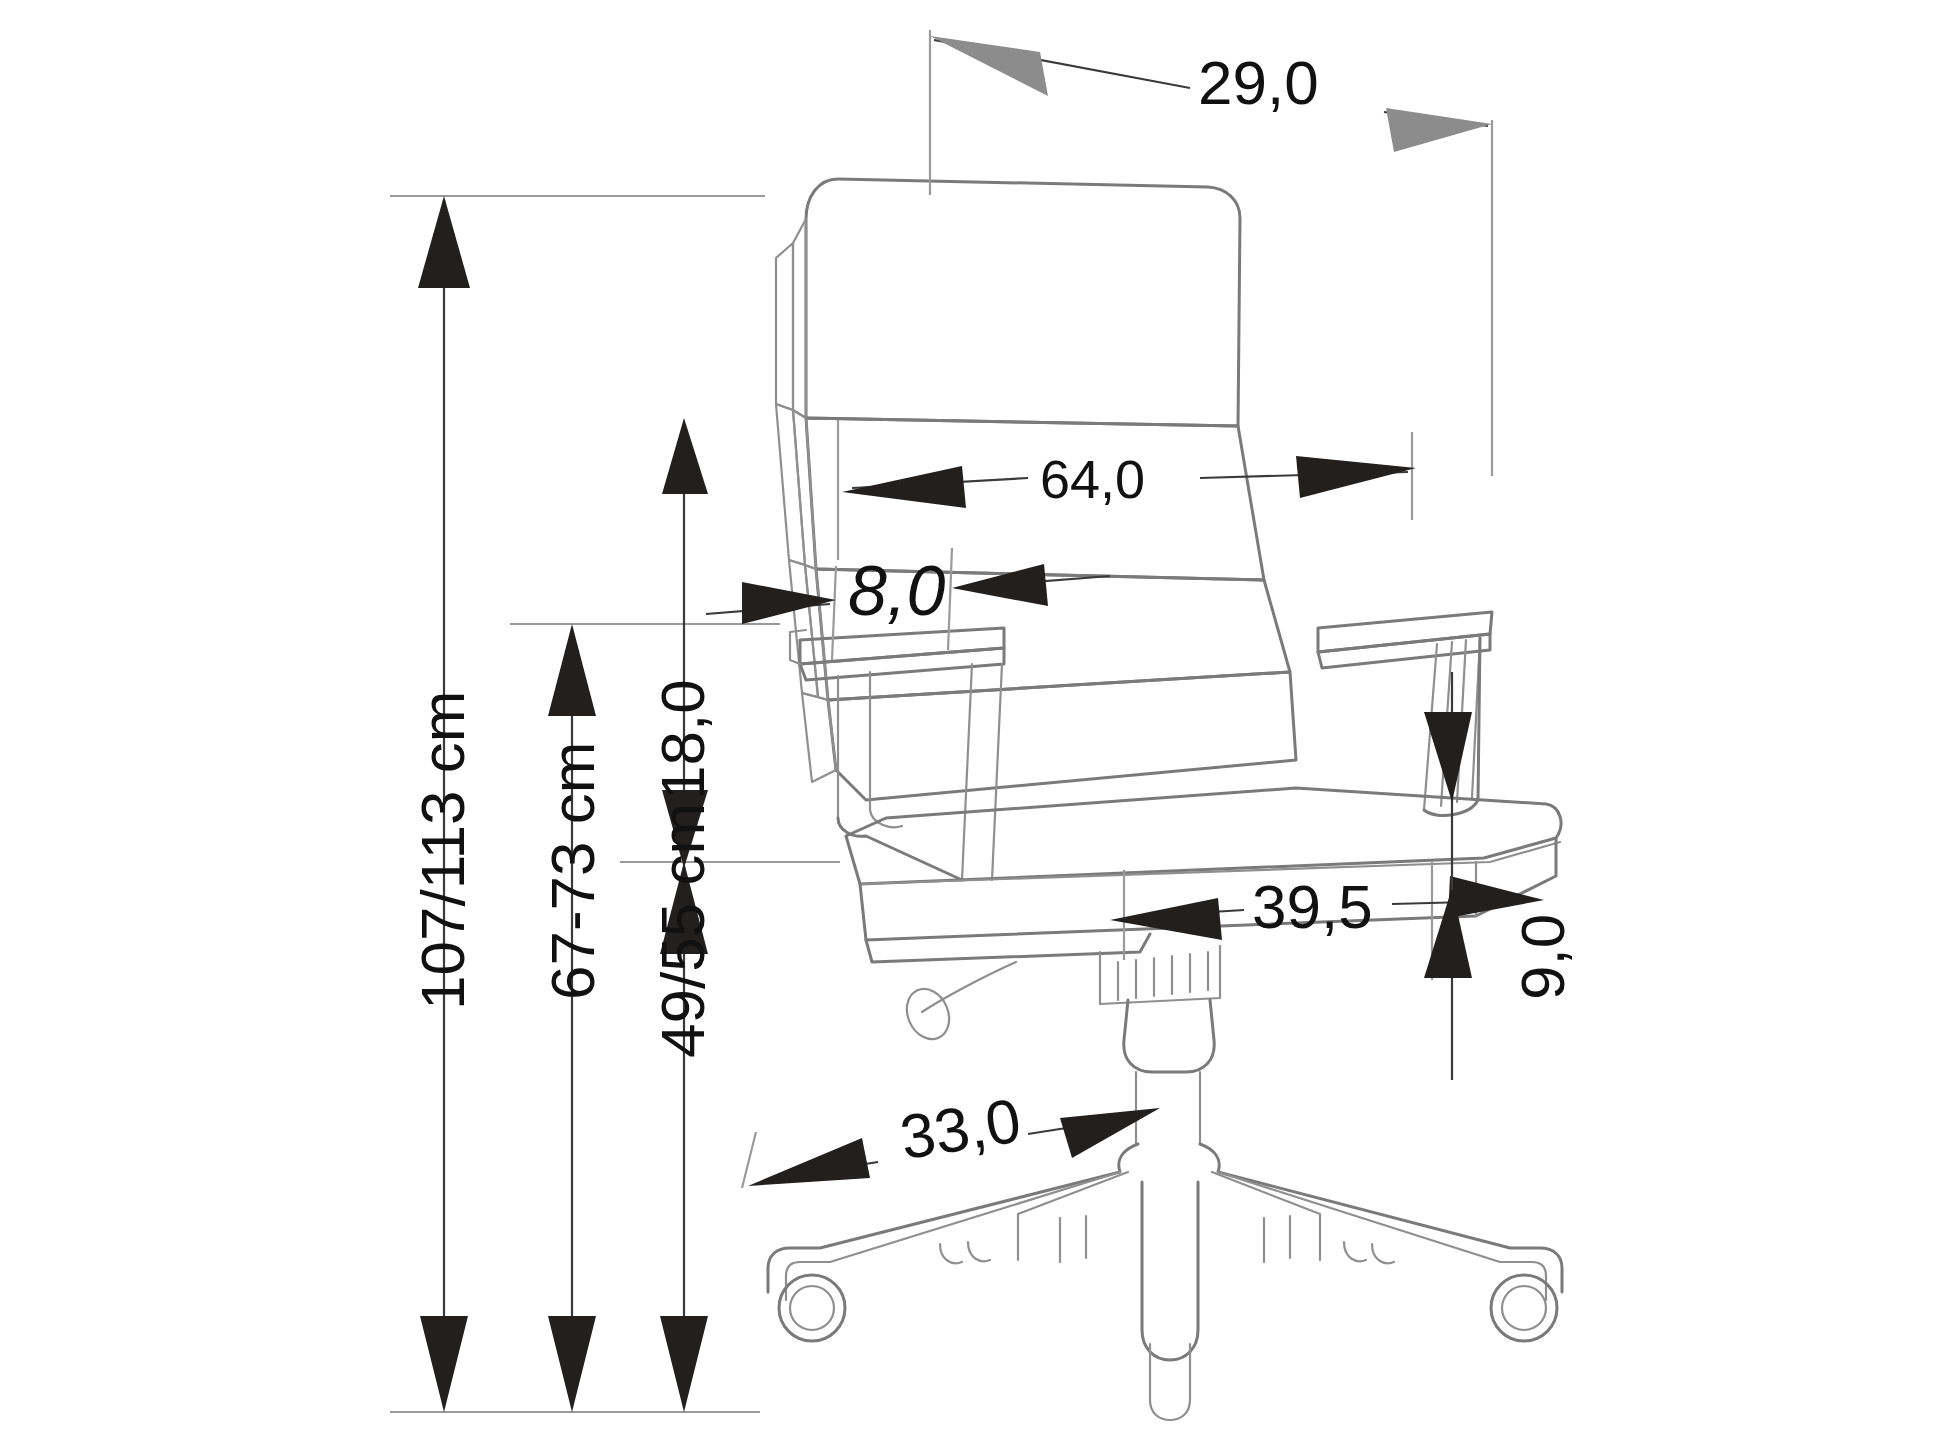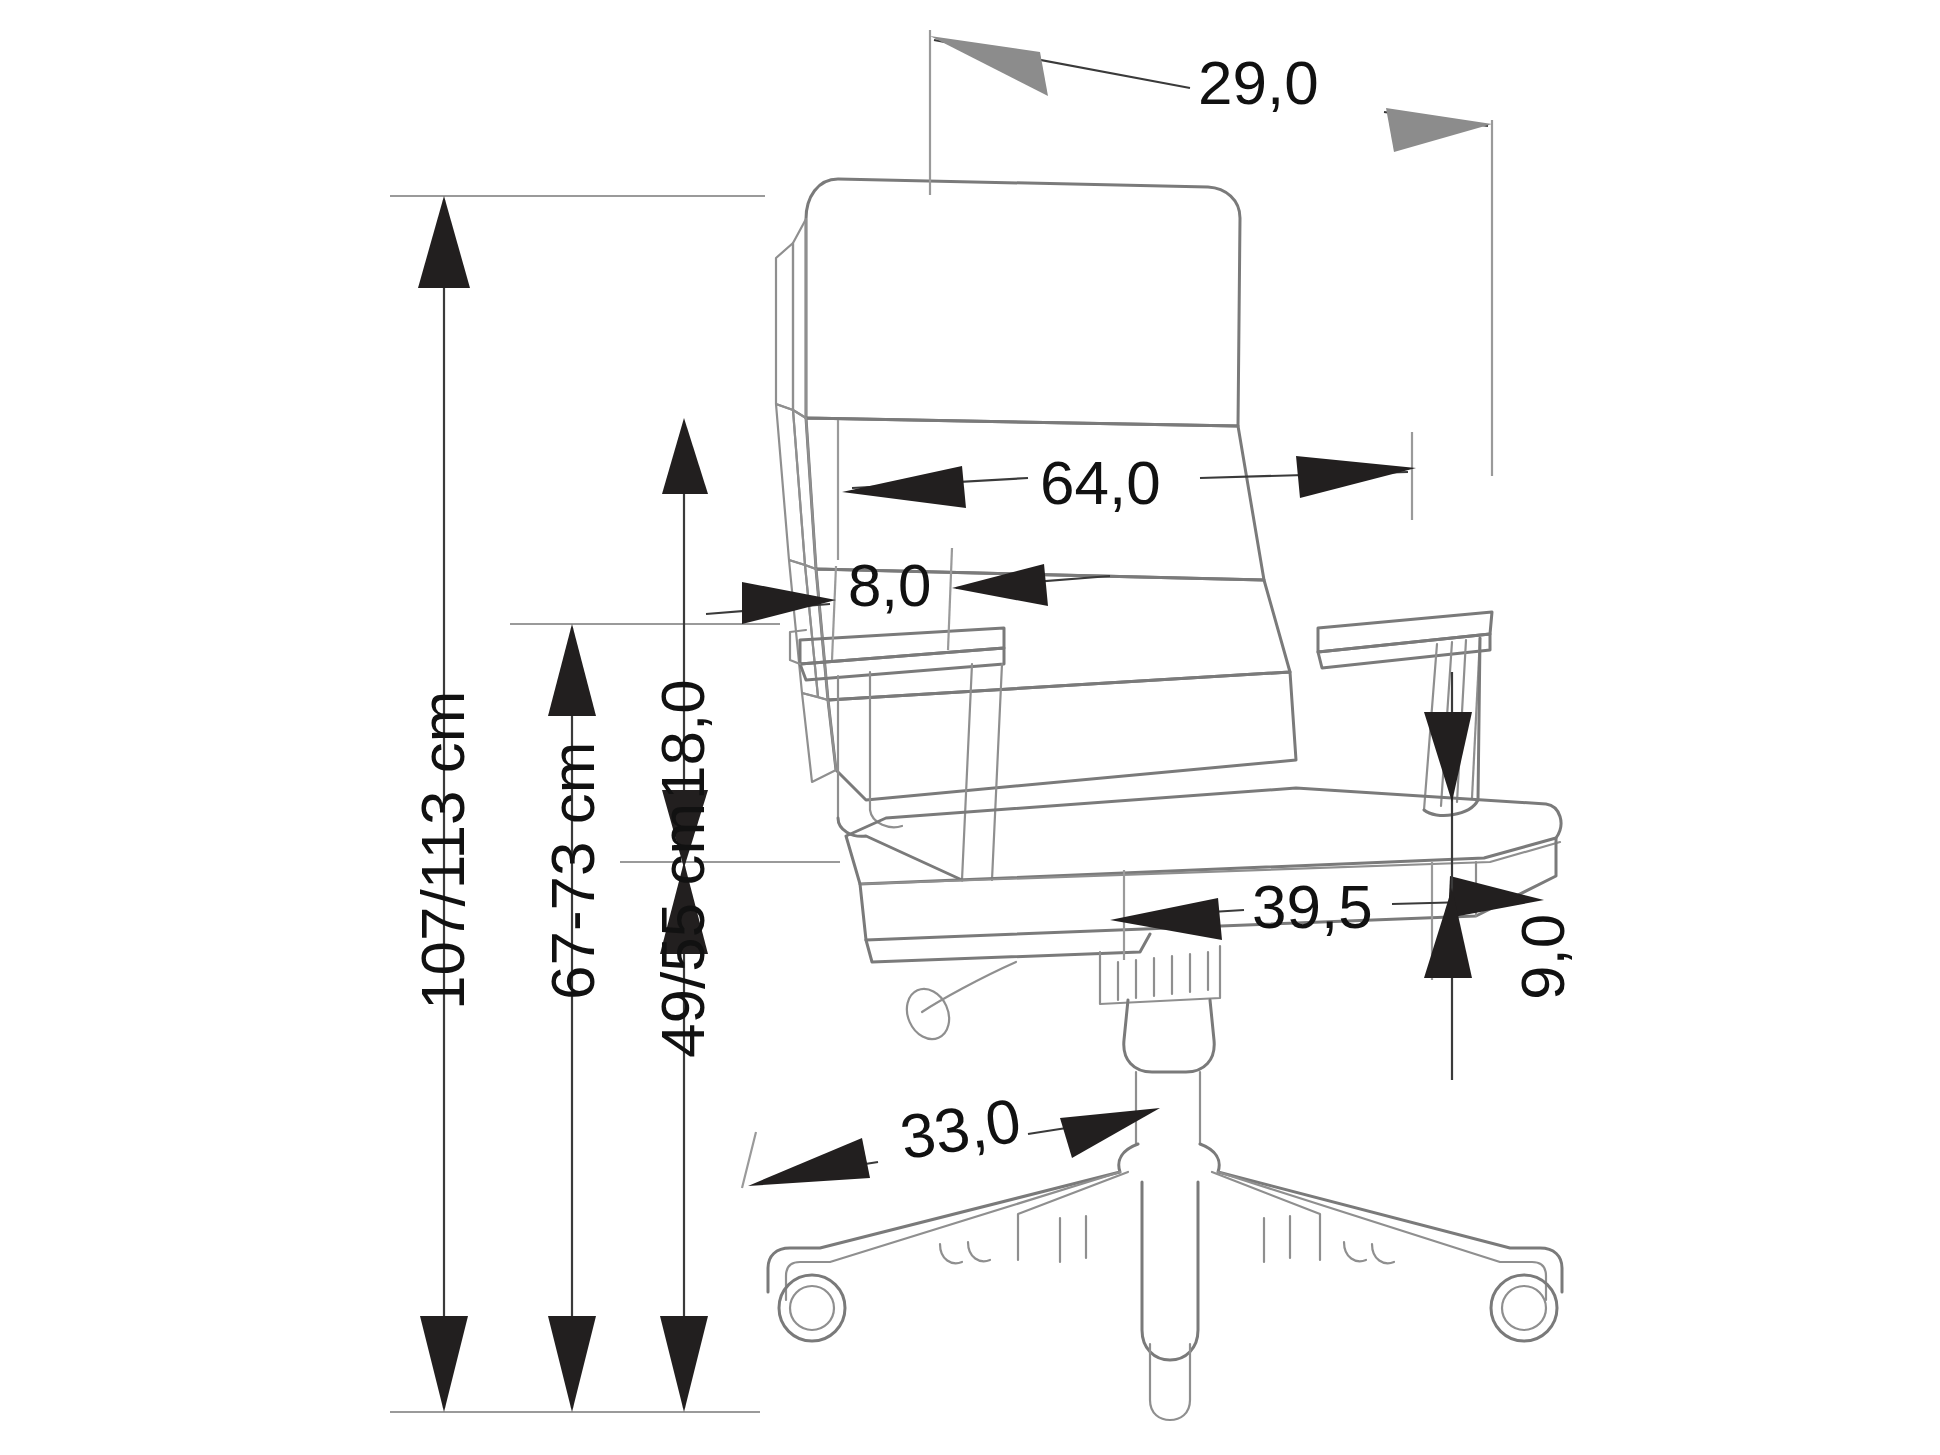--- a/index.html
+++ b/index.html
@@ -231,23 +231,23 @@
   <div class="dim-label v-label" style="left:412px; top:1010px; font-size:62px; transform:rotate(-90deg);">107/113 cm</div>
 
   <div class="dim-label v-label" style="left:542px; top:1000px; font-size:62px; transform:rotate(-90deg);">67-73 cm</div>
 
   <div class="dim-label v-label" style="left:652px; top:1058px; font-size:62px; transform:rotate(-90deg);">49/55 cm</div>
 
   <div class="dim-label v-label" style="left:652px; top:800px; font-size:62px; transform:rotate(-90deg);">18,0</div>
 
   <div class="dim-label" style="left:1198px; top:52px; font-size:62px;">29,0</div>
 
-  <div class="dim-label" style="left:1040px; top:452px; font-size:62px;">64,0</div>
-
-  <div class="dim-label" style="left:848px; top:556px; font-size:60px;">8,0</div>
+  <div class="dim-label" style="left:1040px; top:452px; font-size:54px;">64,0</div>
+
+  <div class="dim-label" style="left:848px; top:556px; font-size:70px;font-style:italic;">8,0</div>
 
   <div class="dim-label" style="left:1252px; top:876px; font-size:62px;">39,5</div>
 
   <div class="dim-label v-label" style="left:1512px; top:1000px; font-size:62px; transform:rotate(-90deg);">9,0</div>
 
   <div class="dim-label" style="left:896px; top:1108px; font-size:62px; transform:rotate(-9deg); transform-origin:left top;">33,0</div>
 
 </div>
 
 </body></html>

